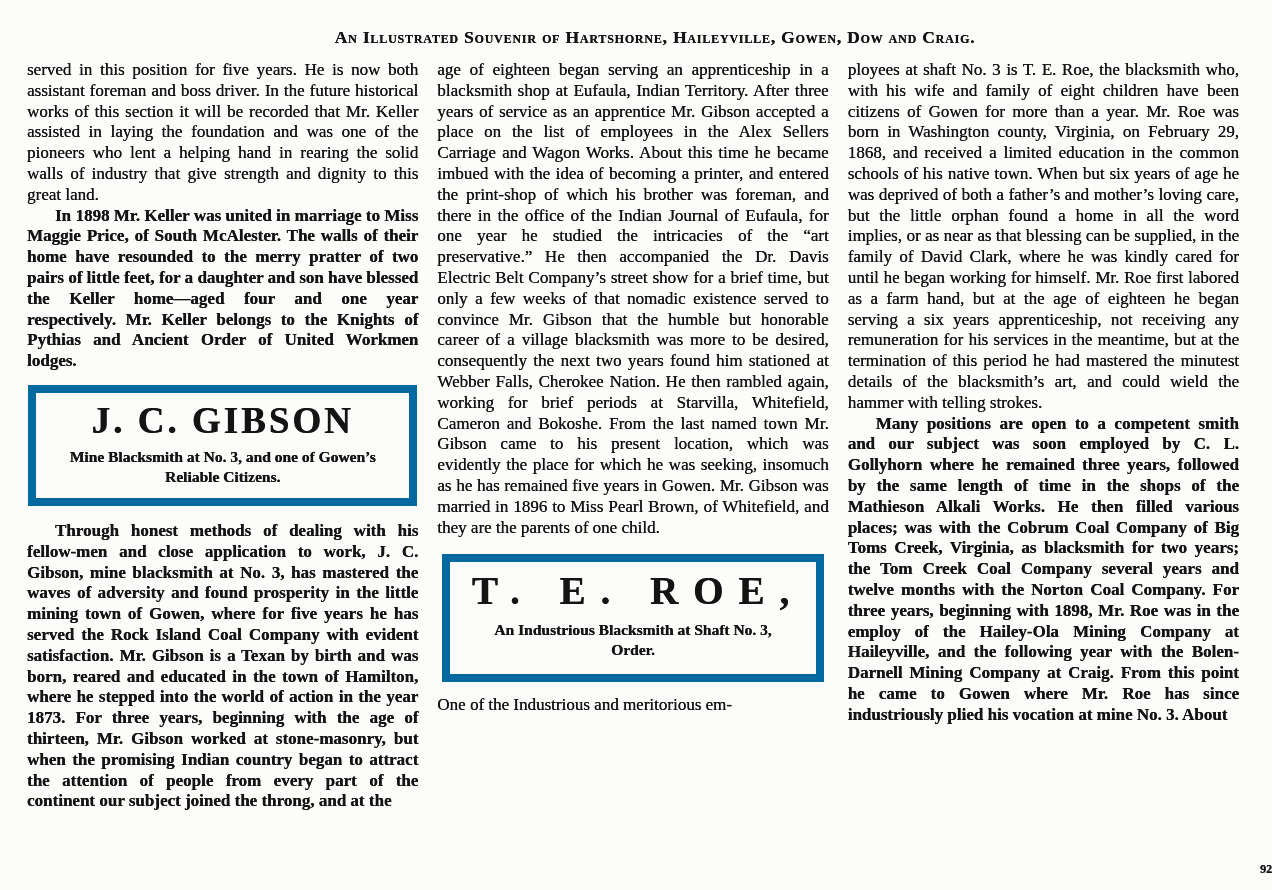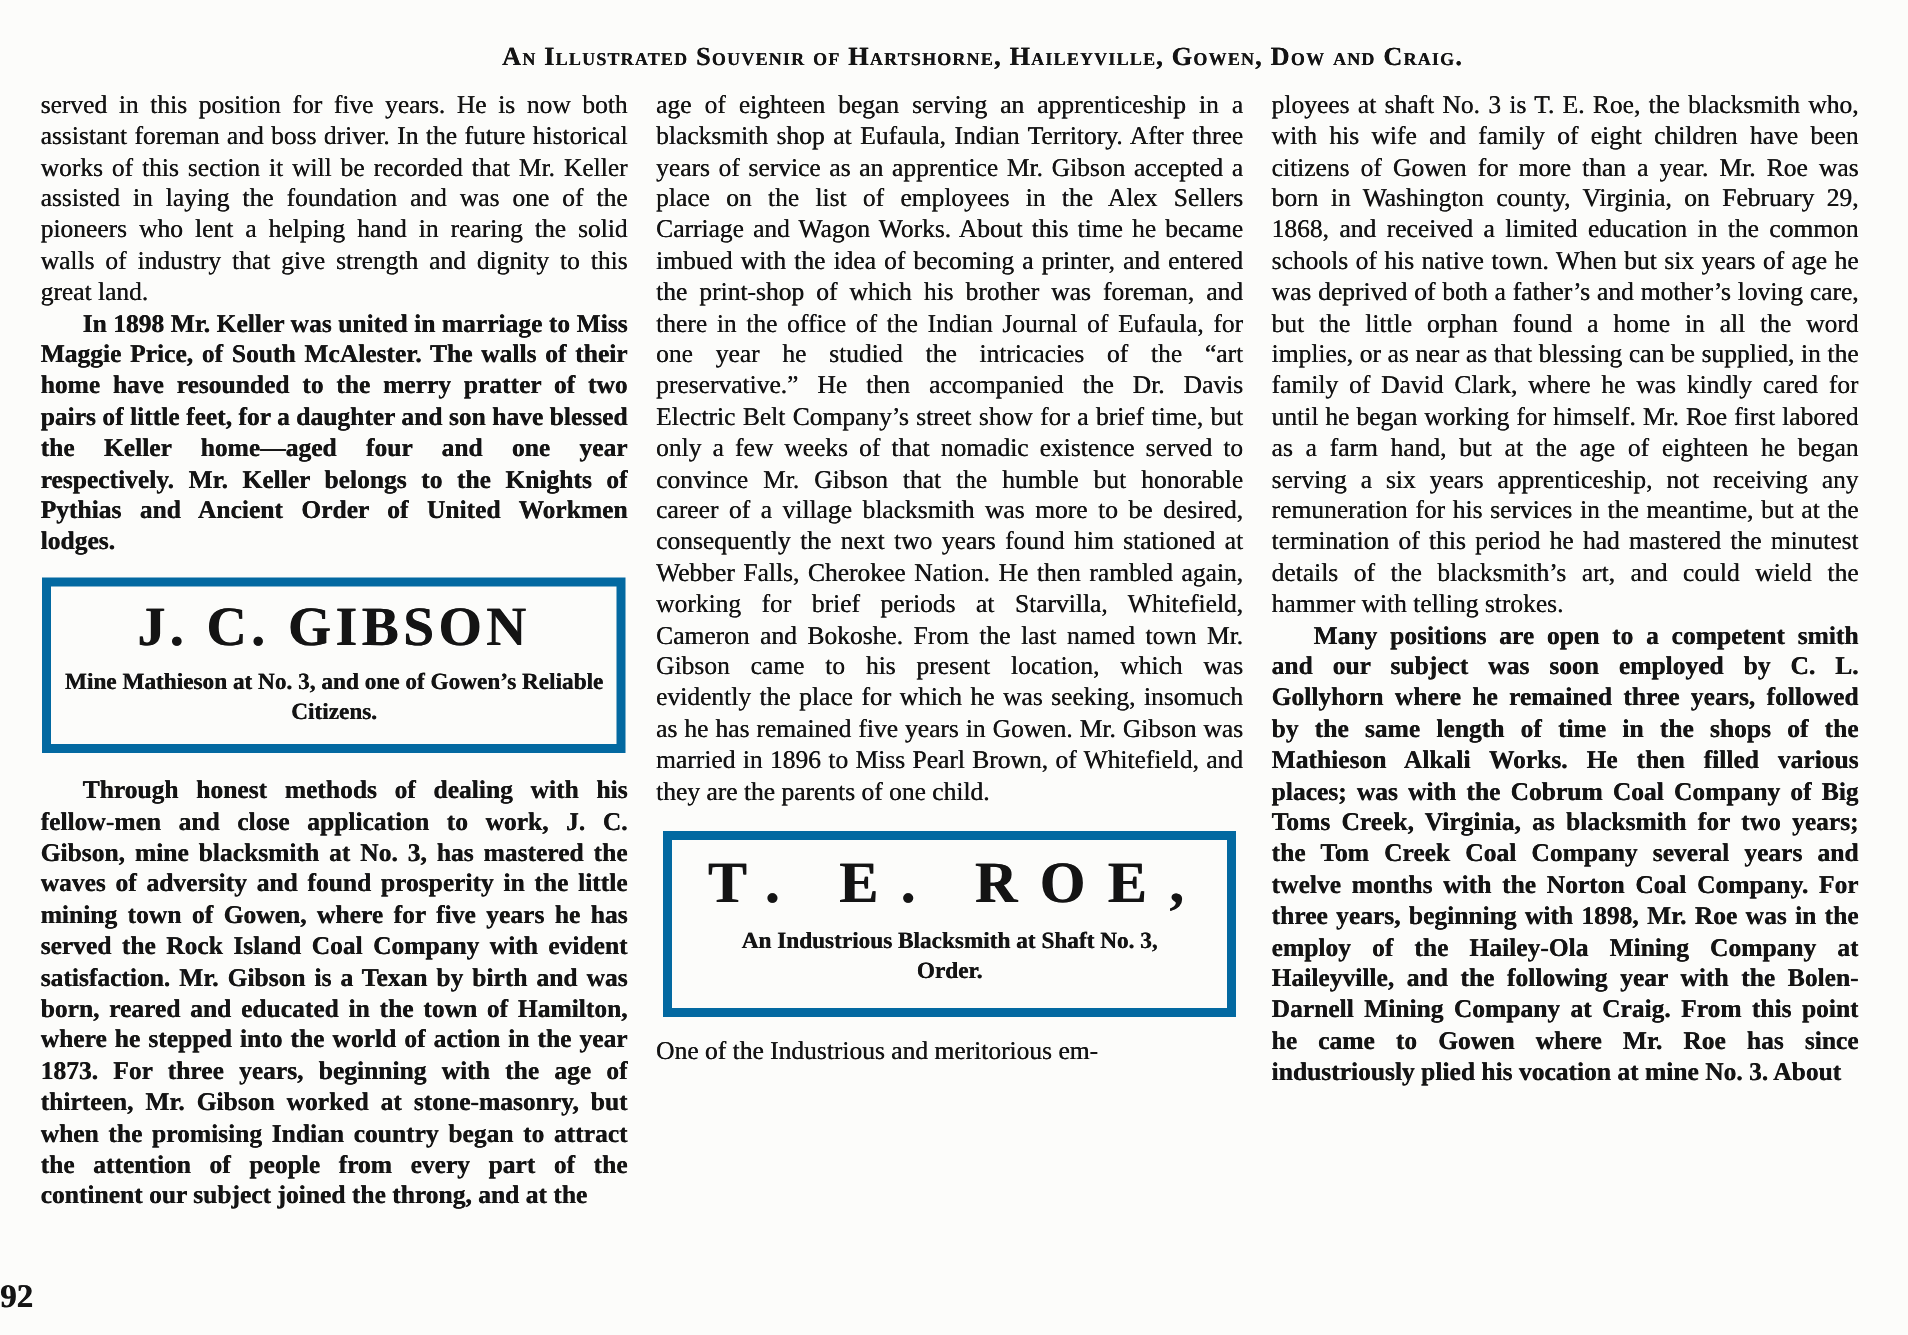--- a/index.html
+++ b/index.html
@@ -43,21 +43,21 @@
     text-align: justify;
     font-size: 17px;
     line-height: 20.8px;
     hyphens: auto;
     -webkit-hyphens: auto;
     text-shadow: 0.25px 0 0 currentColor;
   }
   .col p { margin: 0; }
   .col p.indent { text-indent: 28px; font-weight: bold; }
   .adbox {
-    border: 6px solid #0369a1;
+    border: 8px solid #0369a1;
     text-align: center;
     padding: 9px 6px 11px;
     text-shadow: none;
   }
   .adbox.gibson { margin: 13px 1px 15px; }
   .adbox.roe { margin: 16px 5px 13px; padding-bottom: 13px; }
   .adbox-title {
     font-weight: bold;
     font-size: 37px;
     line-height: 1.05;
@@ -78,39 +78,39 @@
     text-align: center;
     text-indent: 0;
     text-shadow: 0.3px 0 0 currentColor;
   }
   .roe .adbox-subtitle { padding: 0 30px; margin-top: 8px; }
   .page-footer {
     position: absolute;
     bottom: 13px;
     left: 0;
     width: 100%;
-    text-align: left;
+    text-align: right;
     font-weight: bold;
-    font-size: 22px;
+    font-size: 12px;
     text-shadow: 0.3px 0 0 currentColor;
   }
 </style>
 </head>
 <body>
 
 <div class="running-head">An Illustrated Souvenir of Hartshorne, Haileyville, Gowen, Dow and Craig.</div>
 
 <div class="columns">
 
   <div class="col">
     <p>served in this position for five years.  He is now both assistant foreman and boss driver. In the future historical works of this section it will be recorded that Mr. Keller assisted in laying the foundation and was one of the pioneers who lent a helping hand in rearing the solid walls of industry that give strength and dignity to this great land.</p>
     <p class="indent">In 1898 Mr. Keller was united in marriage to Miss Maggie Price, of South McAlester.  The walls of their home have resounded to the merry pratter of two pairs of little feet, for a daughter and son have blessed the Keller home—aged four and one year respectively.  Mr. Keller belongs to the Knights of Pythias and Ancient Order of United Workmen lodges.</p>
     <div class="adbox gibson">
       <div class="adbox-title">J. C. GIBSON</div>
-      <div class="adbox-subtitle">Mine Mathieson at No. 3, and one of Gowen’s Reliable Citizens.</div>
+      <div class="adbox-subtitle">Mine Blacksmith at No. 3, and one of Gowen’s Reliable Citizens.</div>
     </div>
     <p class="indent">Through honest methods of dealing with his fellow-men and close application to work, J. C. Gibson, mine blacksmith at No. 3, has mastered the waves of adversity and found prosperity in the little mining town of Gowen, where for five years he has served the Rock Island Coal Company with evident satisfaction.  Mr. Gibson is a Texan by birth and was born, reared and educated in the town of Hamilton, where he stepped into the world of action in the year 1873.  For three years, beginning with the age of thirteen, Mr. Gibson worked at stone-masonry, but when the promising Indian country began to attract the attention of people from every part of the continent our subject joined the throng, and at the</p>
   </div>
 
   <div class="col">
     <p>age of eighteen began serving an apprenticeship in a blacksmith shop at Eufaula, Indian Territory.  After three years of service as an apprentice Mr. Gibson accepted a place on the list of employees in the Alex Sellers Carriage and Wagon Works.  About this time he became imbued with the idea of becoming a printer, and entered the print-shop of which his brother was foreman, and there in the office of the Indian Journal of Eufaula, for one year he studied the intricacies of the “art preservative.”  He then accompanied the Dr. Davis Electric Belt Company’s street show for a brief time, but only a few weeks of that nomadic existence served to convince Mr. Gibson that the humble but honorable career of a village blacksmith was more to be desired, consequently the next two years found him stationed at Webber Falls, Cherokee Nation.  He then rambled again, working for brief periods at Starvilla, Whitefield, Cameron and Bokoshe.  From the last named town Mr. Gibson came to his present location, which was evidently the place for which he was seeking, insomuch as he has remained five years in Gowen.  Mr. Gibson was married in 1896 to Miss Pearl Brown, of Whitefield, and they are the parents of one child.</p>
     <div class="adbox roe">
       <div class="adbox-title">T. E. ROE,</div>
       <div class="adbox-subtitle">An Industrious Blacksmith at Shaft No. 3, Order.</div>
     </div>

